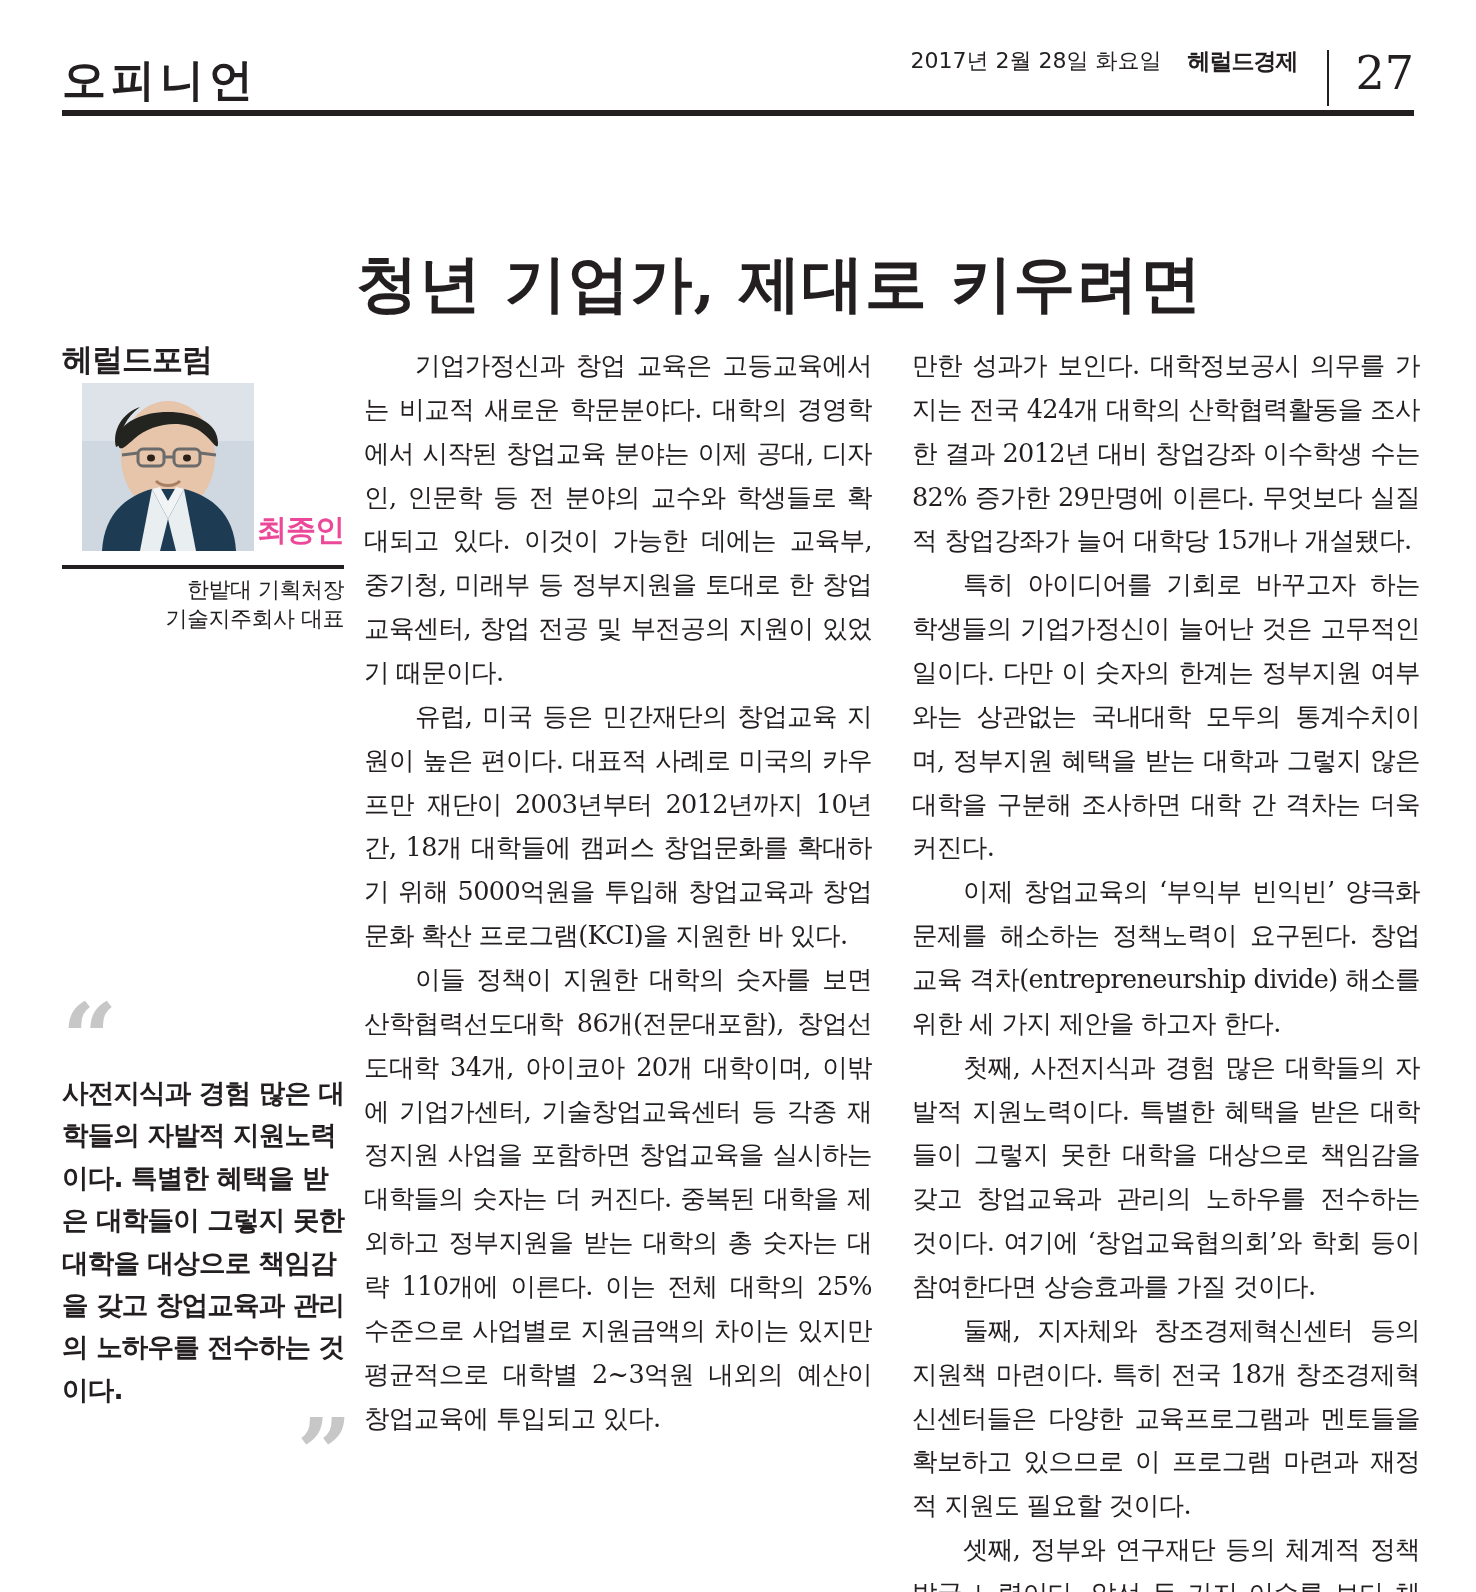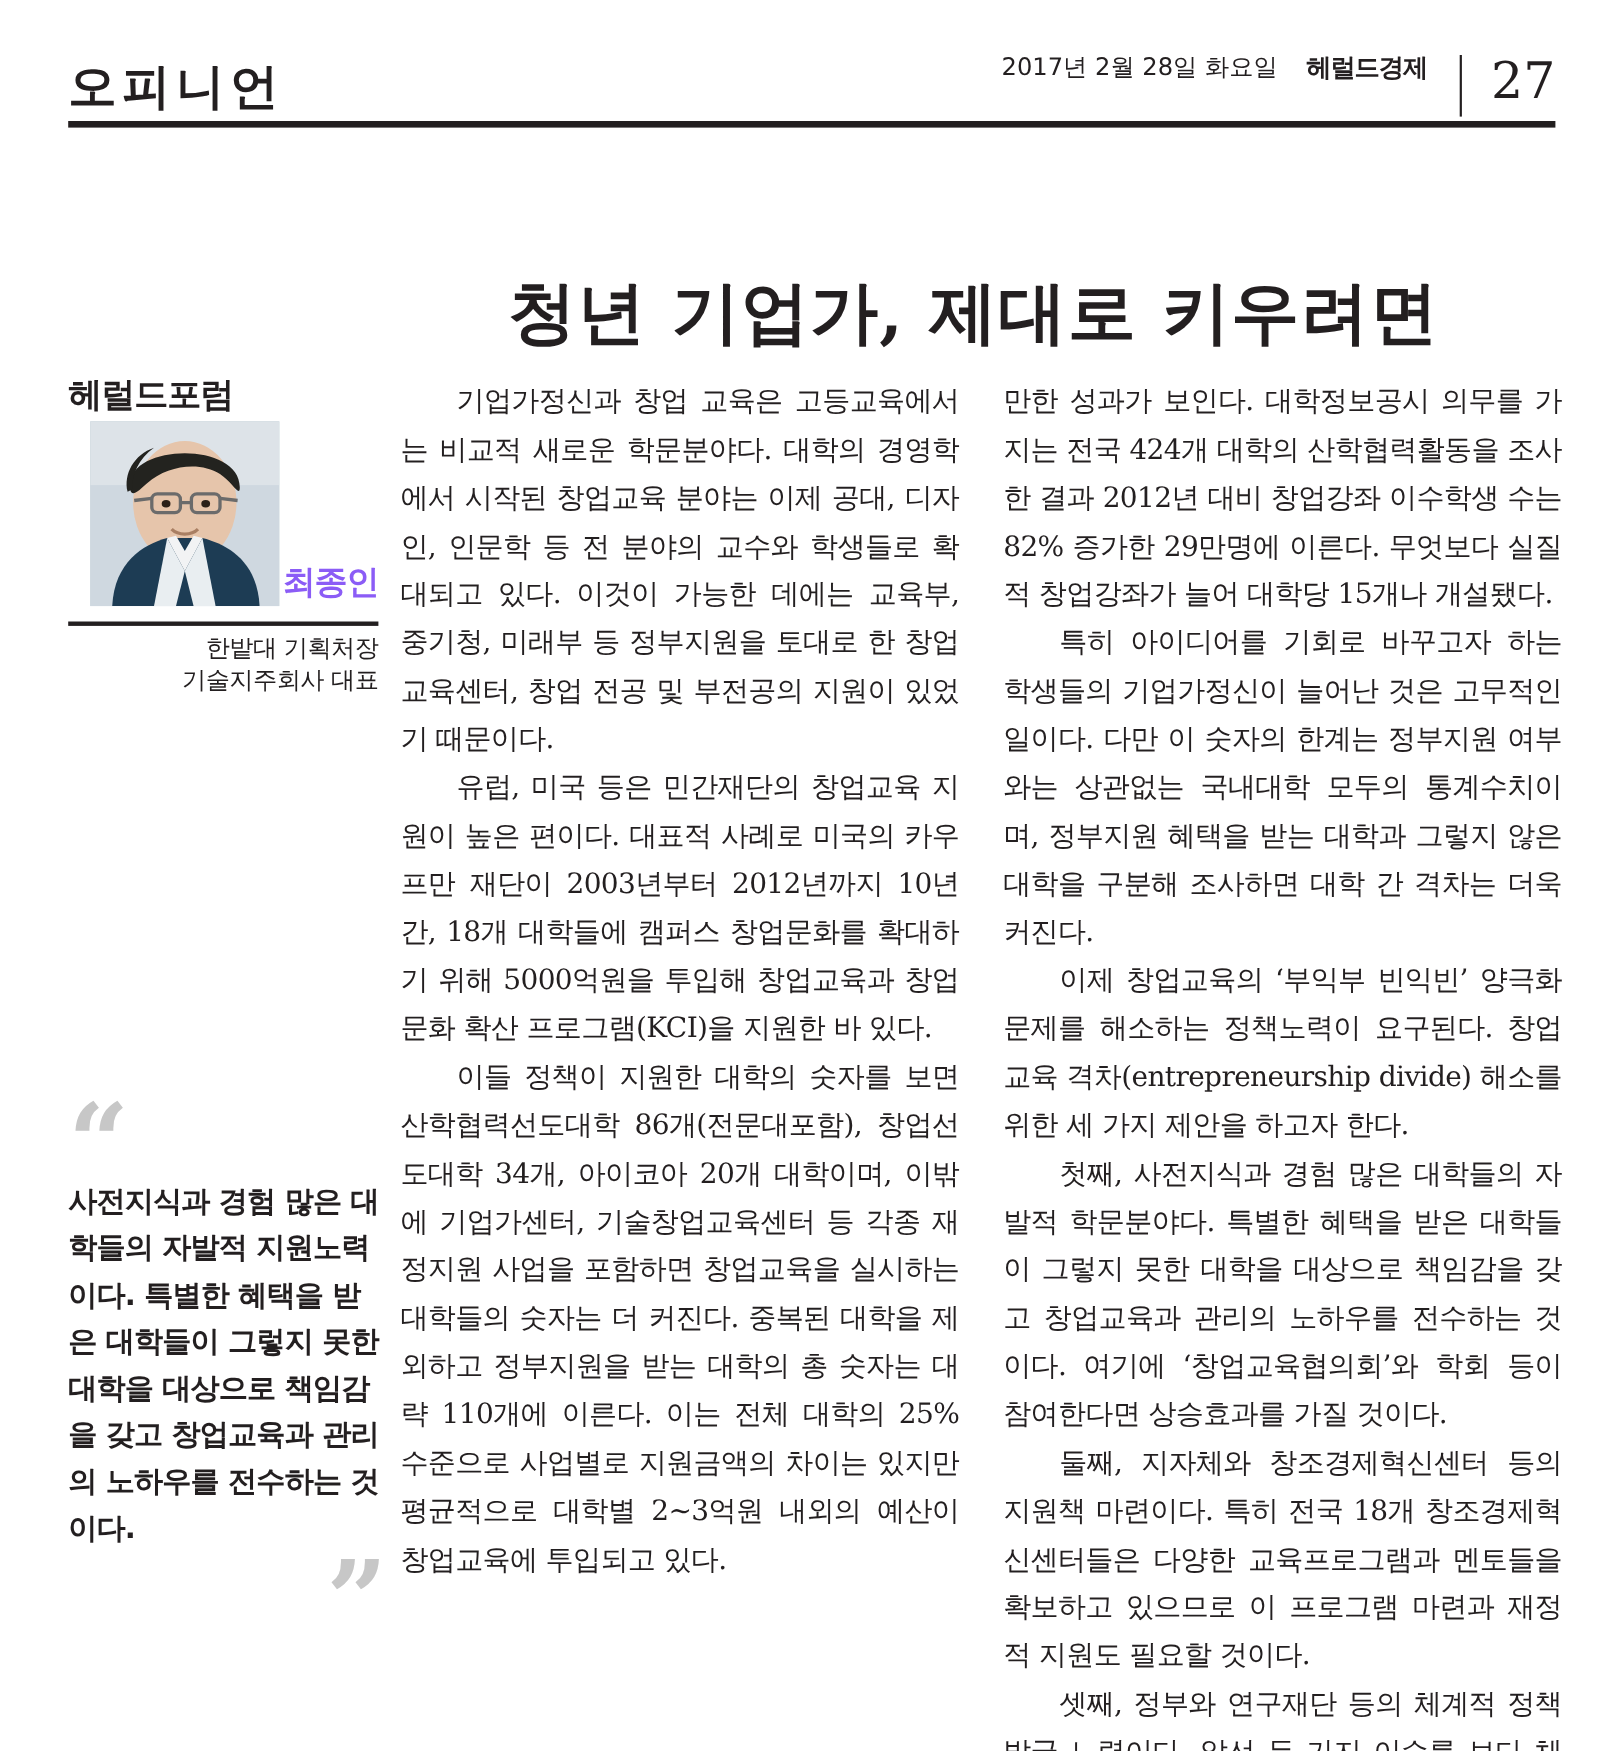--- a/index.html
+++ b/index.html
@@ -81,21 +81,21 @@
     height: 6px;
     background: #231f20;
   }
 
   
   .headline {
     position: absolute;
     left: 356px;
     top: 206px;
     width: 1058px;
-    text-align: center;
+    text-align: left;
     font-family: "DejaVu Serif", "Liberation Serif", serif;
     font-weight: 700;
     font-size: 62px;
     letter-spacing: 1px;
     color: #231f20;
     line-height: 1.15;
   }
 
   
   .rail {
@@ -127,21 +127,21 @@
     background: #c9d4dd;
   }
   .portrait svg { display: block; }
   .author-name {
     position: absolute;
     right: 0;
     bottom: 18px;
     font-size: 30px;
     font-weight: 700;
     letter-spacing: -1px;
-    color: #8b5cf6;
+    color: #ec4899;
     line-height: 1;
   }
   .author-rule {
     width: 100%;
     height: 4px;
     background: #231f20;
     margin-top: 2px;
   }
   .author-affil {
     text-align: right;
@@ -257,16 +257,16 @@
 
 <div class="col col-1">
     <p>기업가정신과 창업 교육은 고등교육에서는 비교적 새로운 학문분야다. 대학의 경영학에서 시작된 창업교육 분야는 이제 공대, 디자인, 인문학 등 전 분야의 교수와 학생들로 확대되고 있다. 이것이 가능한 데에는 교육부, 중기청, 미래부 등 정부지원을 토대로 한 창업교육센터, 창업 전공 및 부전공의 지원이 있었기 때문이다.</p>
     <p>유럽, 미국 등은 민간재단의 창업교육 지원이 높은 편이다. 대표적 사례로 미국의 카우프만 재단이 2003년부터 2012년까지 10년간, 18개 대학들에 캠퍼스 창업문화를 확대하기 위해 5000억원을 투입해 창업교육과 창업문화 확산 프로그램(KCI)을 지원한 바 있다.</p>
     <p>이들 정책이 지원한 대학의 숫자를 보면 산학협력선도대학 86개(전문대포함), 창업선도대학 34개, 아이코아 20개 대학이며, 이밖에 기업가센터, 기술창업교육센터 등 각종 재정지원 사업을 포함하면 창업교육을 실시하는 대학들의 숫자는 더 커진다. 중복된 대학을 제외하고 정부지원을 받는 대학의 총 숫자는 대략 110개에 이른다. 이는 전체 대학의 25% 수준으로 사업별로 지원금액의 차이는 있지만 평균적으로 대학별 2~3억원 내외의 예산이 창업교육에 투입되고 있다.</p>
   </div>
 <div class="col col-2">
     <p class="cont">만한 성과가 보인다. 대학정보공시 의무를 가지는 전국 424개 대학의 산학협력활동을 조사한 결과 2012년 대비 창업강좌 이수학생 수는 82% 증가한 29만명에 이른다. 무엇보다 실질적 창업강좌가 늘어 대학당 15개나 개설됐다.</p>
     <p>특히 아이디어를 기회로 바꾸고자 하는 학생들의 기업가정신이 늘어난 것은 고무적인 일이다. 다만 이 숫자의 한계는 정부지원 여부와는 상관없는 국내대학 모두의 통계수치이며, 정부지원 혜택을 받는 대학과 그렇지 않은 대학을 구분해 조사하면 대학 간 격차는 더욱 커진다.</p>
     <p>이제 창업교육의 ‘부익부 빈익빈’ 양극화 문제를 해소하는 정책노력이 요구된다. 창업교육 격차(entrepreneurship divide) 해소를 위한 세 가지 제안을 하고자 한다.</p>
-    <p>첫째, 사전지식과 경험 많은 대학들의 자발적 학문분야다. 특별한 혜택을 받은 대학들이 그렇지 못한 대학을 대상으로 책임감을 갖고 창업교육과 관리의 노하우를 전수하는 것이다. 여기에 ‘창업교육협의회’와 학회 등이 참여한다면 상승효과를 가질 것이다.</p>
+    <p>첫째, 사전지식과 경험 많은 대학들의 자발적 지원노력이다. 특별한 혜택을 받은 대학들이 그렇지 못한 대학을 대상으로 책임감을 갖고 창업교육과 관리의 노하우를 전수하는 것이다. 여기에 ‘창업교육협의회’와 학회 등이 참여한다면 상승효과를 가질 것이다.</p>
     <p>둘째, 지자체와 창조경제혁신센터 등의 지원책 마련이다. 특히 전국 18개 창조경제혁신센터들은 다양한 교육프로그램과 멘토들을 확보하고 있으므로 이 프로그램 마련과 재정적 지원도 필요할 것이다.</p>
     <p>셋째, 정부와 연구재단 등의 체계적 정책 발굴 노력이다. 앞선 두 가지 이슈를 보다 체계적으로 연구하여 창업교육의 격차를 해소하고, 기업가정신의 씨앗을 전국에 ‘파종’(seedling)하는 정책연구가 필요한 시점이다.</p>
   </div>
 
 </body></html>

